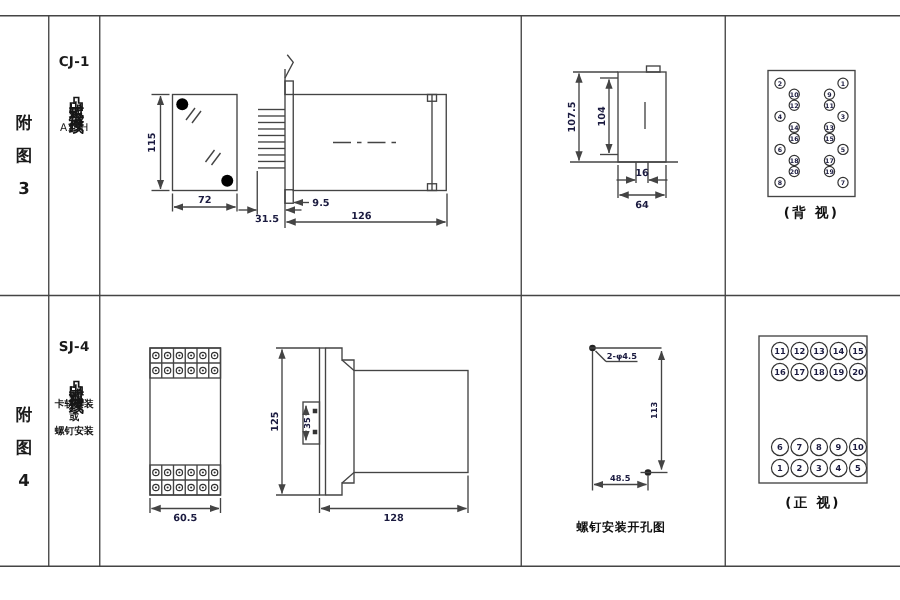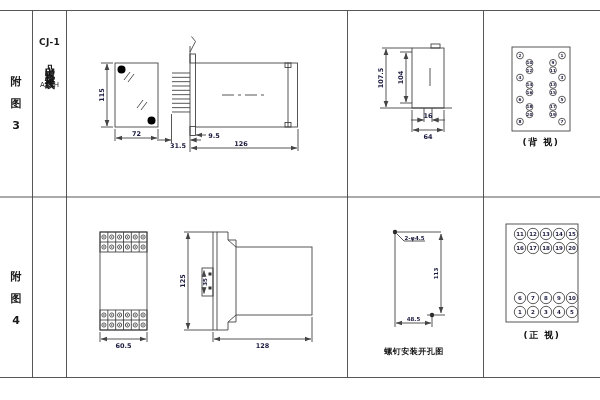--- a/index.html
+++ b/index.html
@@ -334,14 +334,23 @@
     <div class="vtext" style="margin-top:9px;">凸出式板后接线</div>
     <div class="code" style="margin-top:7px;">A11H</div>
   </div>
 
   <div class="cell figcell" style="left:0;top:197px;width:32px;height:181px;padding-top:22px;box-sizing:border-box;">
     <span>附</span>
     <span>图</span>
     <span>4</span>
   </div>
 
+  <div class="cell" style="left:33px;top:197px;width:33px;height:181px;">
+    <div class="model" style="margin-top:30px;">SJ-4</div>
+    <div class="vtext" style="margin-top:8px;">凸出式前接线</div>
+    <div class="notes" style="margin-top:5px;">
+      <div>卡轨安装</div>
+      <div>或</div>
+      <div>螺钉安装</div>
+    </div>
+  </div>
 
 </div>
 
 </body></html>

